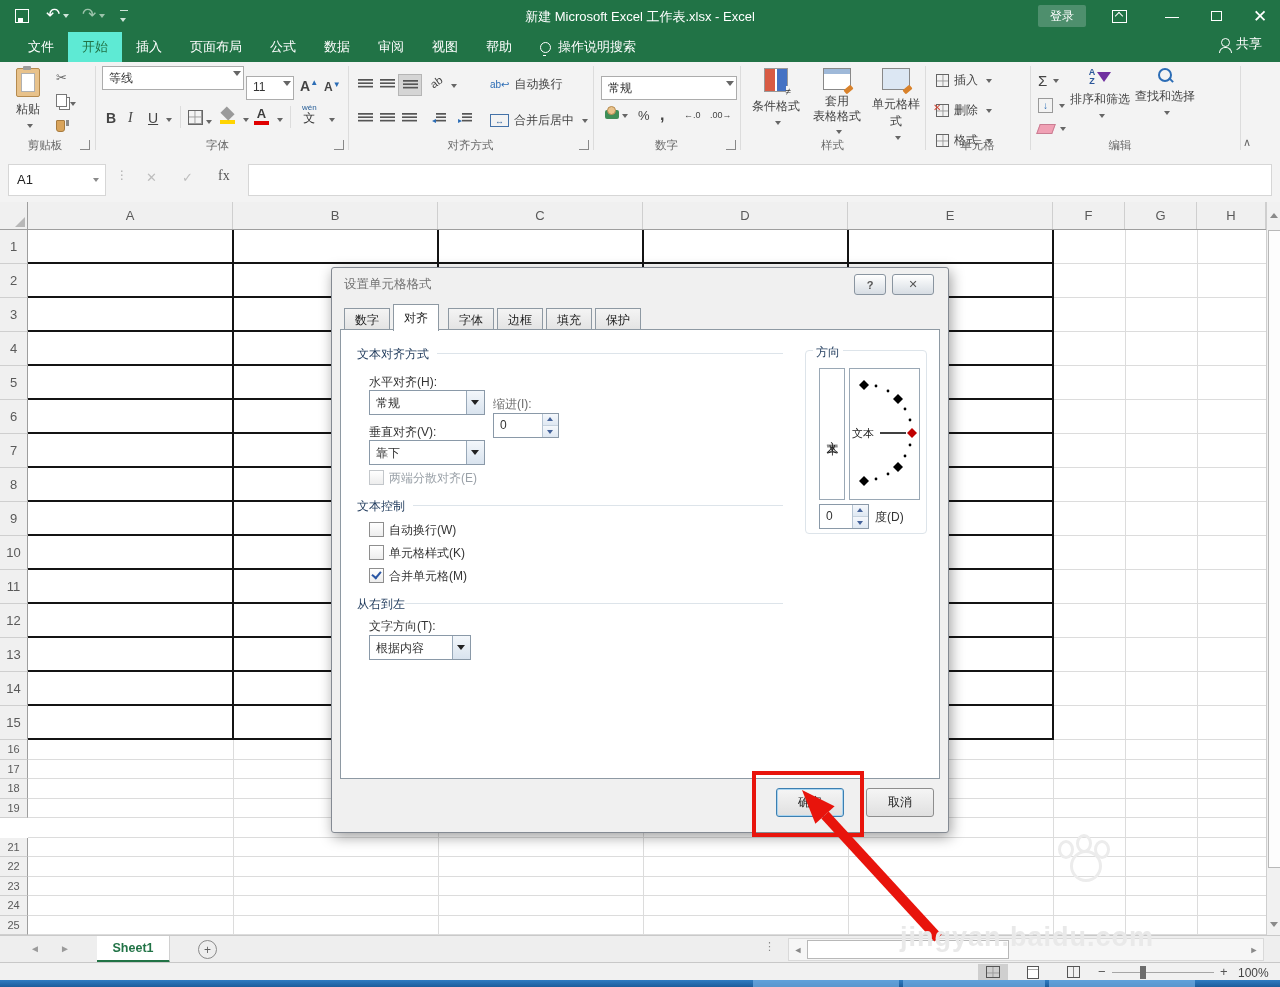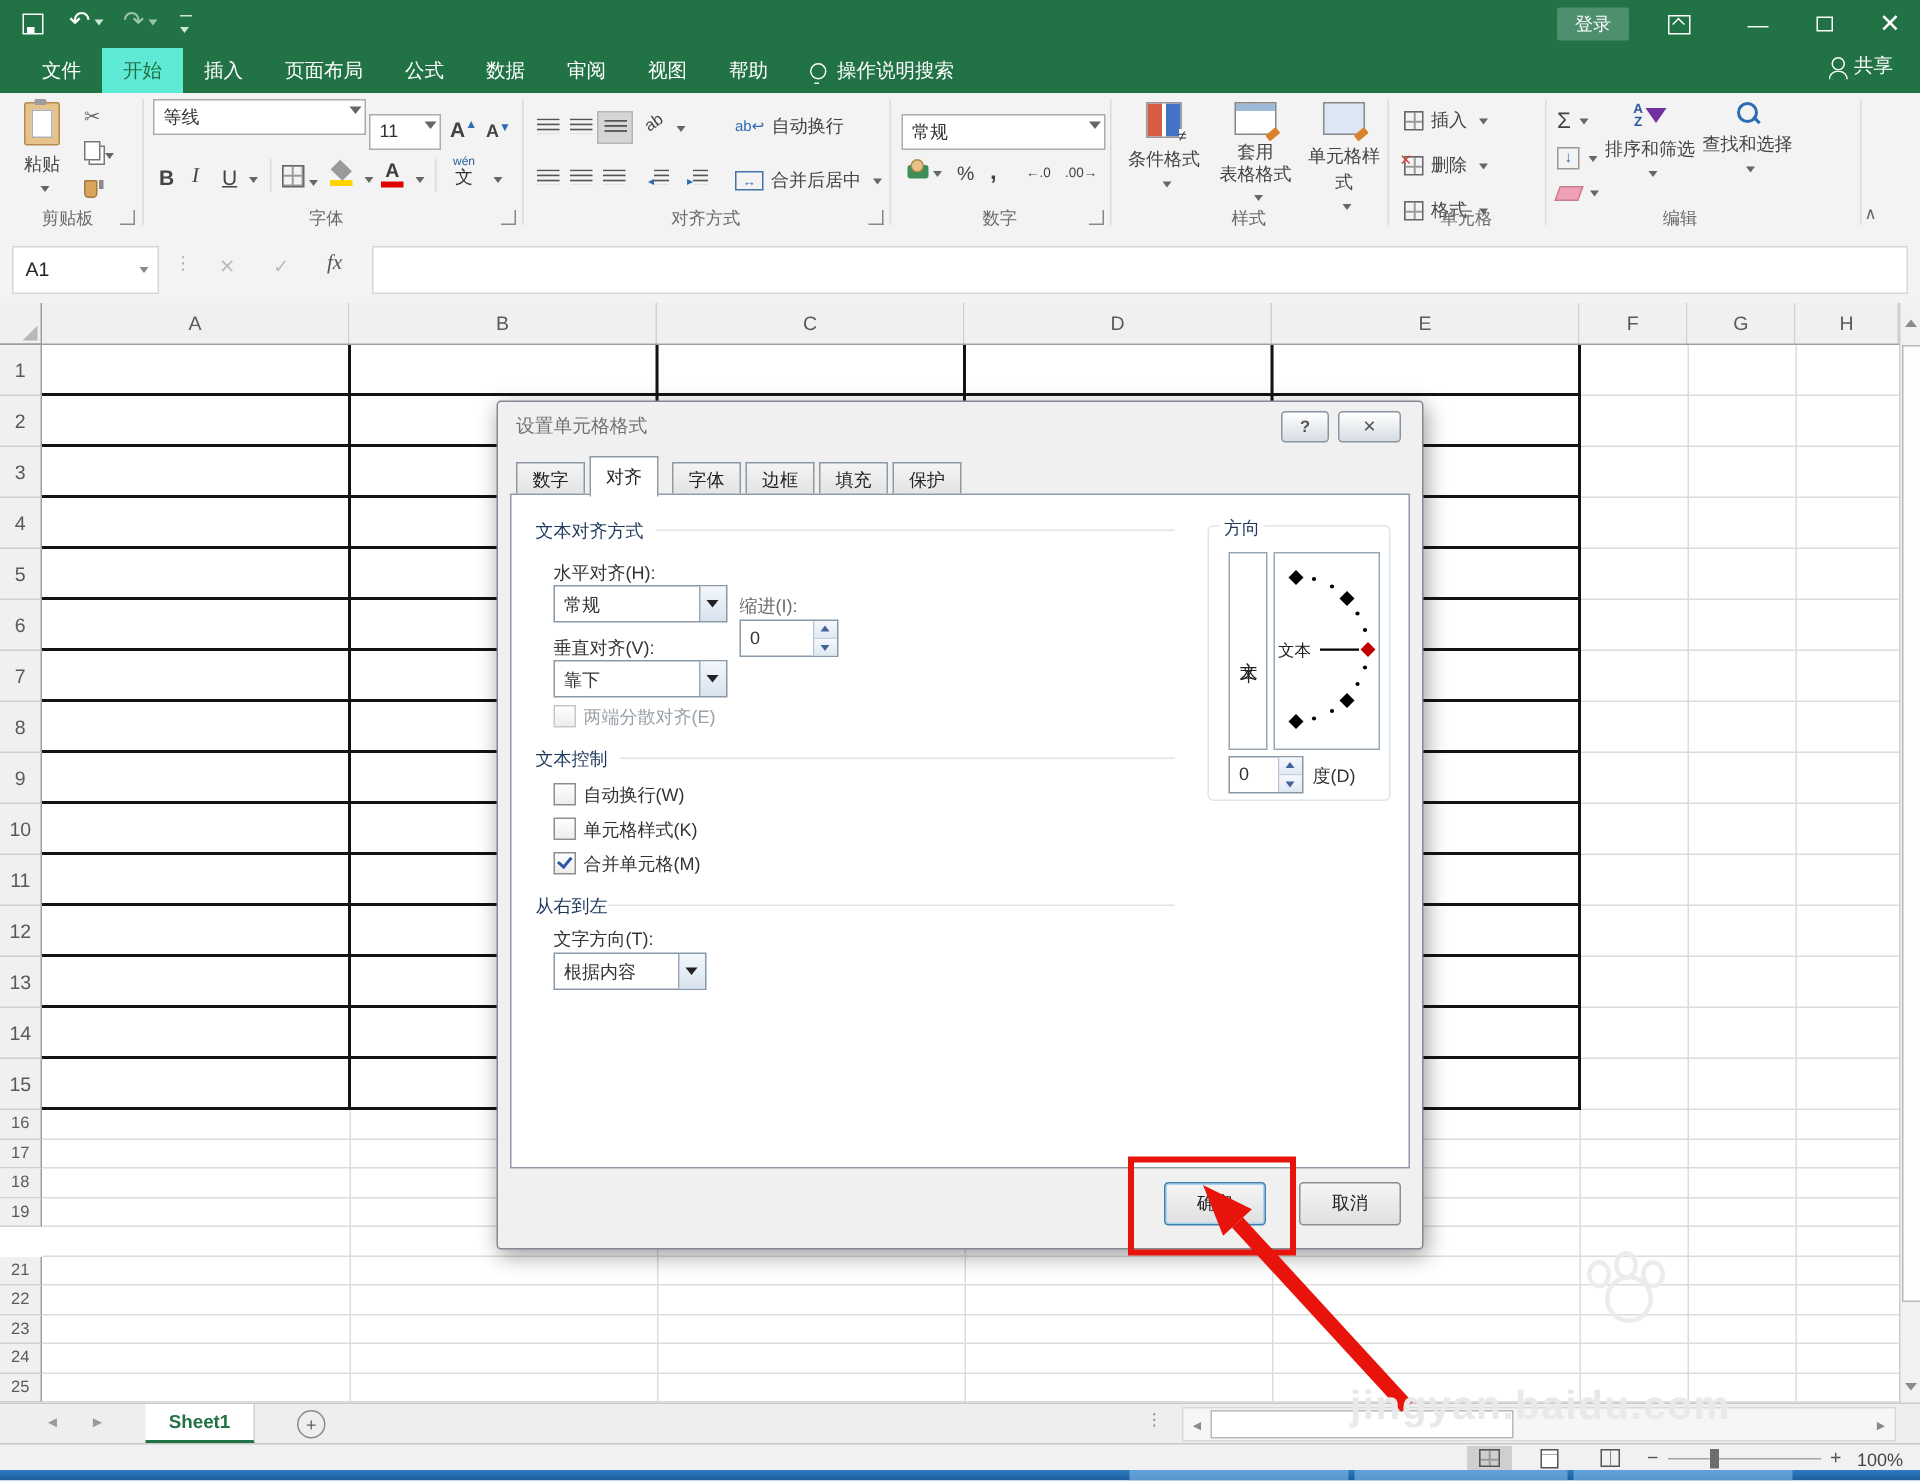--- a/index.html
+++ b/index.html
@@ -62,20 +62,21 @@
 
   <div class="abs titlebar">
     <div class="abs ctr" style="left:14px;top:8px;width:16px;height:16px;">
       <div style="width:12px;height:12px;border:1.5px solid #fff;position:relative;">
           <div style="position:absolute;left:2px;bottom:0;width:5px;height:4px;background:#fff;"></div>
         </div>
     </div>
     <div class="abs" style="left:46px;top:4px;font-size:17px;color:#fff;">↶<span class="caret" style="border-top-color:#cfe5d9;"></span></div>
     <div class="abs" style="left:82px;top:4px;font-size:17px;color:#9cc3ab;">↷<span class="caret" style="border-top-color:#9cc3ab;"></span></div>
     <div class="abs" style="left:120px;top:10px;color:#cfe5d9;"><span style="display:block;width:8px;border-top:1.5px solid #cfe5d9;margin-bottom:1px;"></span><span class="caret" style="border-top-color:#cfe5d9;margin:0;"></span></div>
+    <div class="abs" style="left:0;top:8px;width:1280px;text-align:center;font-size:13px;color:#fff;">新建 Microsoft Excel 工作表.xlsx  -  Excel</div>
     <div class="abs ctr" style="left:1038px;top:5px;width:48px;height:22px;background:#4e8f6d;border-radius:2px;font-size:12px;color:#fff;">登录</div>
     <div class="abs ctr" style="left:1108px;top:7px;width:22px;height:18px;">
       <div style="width:13px;height:11px;border:1px solid #fff;position:relative;">
           <div style="position:absolute;left:3px;top:2px;width:5px;height:5px;border-left:1.5px solid #fff;border-top:1.5px solid #fff;transform:rotate(45deg);"></div>
         </div>
     </div>
     <div class="abs ctr" style="left:1152px;top:0;width:40px;height:32px;color:#fff;font-size:14px;">—</div>
     <div class="abs ctr" style="left:1196px;top:0;width:40px;height:32px;">
       <div style="width:9px;height:8px;border:1px solid #fff;position:relative;background:#217346;">
           <div style="position:absolute;left:2px;top:-4px;width:9px;height:8px;border:1px solid #fff;z-index:-1;"></div>
@@ -269,21 +270,21 @@
   </div>
 
   <div class="abs fbar">
     <div class="abs" style="left:8px;top:6px;width:96px;height:30px;background:#fff;border:1px solid #d6d6d6;">
       <span style="position:absolute;left:8px;top:7px;font-size:13px;color:#222;">A1</span>
       <span class="caret" style="position:absolute;right:6px;top:13px;border-top-color:#8a8a8a;"></span>
     </div>
     <div class="abs" style="left:116px;top:10px;color:#b0b0b0;font-size:12px;letter-spacing:0;">⋮</div>
     <div class="abs" style="left:146px;top:12px;color:#bdbdbd;font-size:13px;">✕</div>
     <div class="abs" style="left:182px;top:12px;color:#bdbdbd;font-size:13px;">✓</div>
-    <div class="abs" style="left:218px;top:10px;color:#555;font-size:14px;font-style:italic;font-family:'Liberation Serif',serif;">fx</div>
+    <div class="abs" style="left:218px;top:10px;color:#555;font-size:14px;font-family:'Liberation Serif',serif;">fx</div>
     <div class="abs" style="left:248px;top:6px;width:1022px;height:30px;background:#fff;border:1px solid #d6d6d6;"></div>
   </div>
 
   <div class="abs" style="left:0;top:202px;width:1266px;height:733px;background:#fff;">
     <div class="abs" style="left:0;top:0;width:27px;height:27px;background:#f0f0f0;border-right:1px solid #9e9e9e;border-bottom:1px solid #9e9e9e;">
       <span style="position:absolute;right:2px;bottom:2px;width:0;height:0;border-left:10px solid transparent;border-bottom:10px solid #b8b8b8;"></span>
     </div>
     <div id="colhdrs">
         <div class="hdrcell" style="left: 28px; width: 204px;">A</div>
         <div class="hdrcell" style="left: 233px; width: 204px;">B</div>

